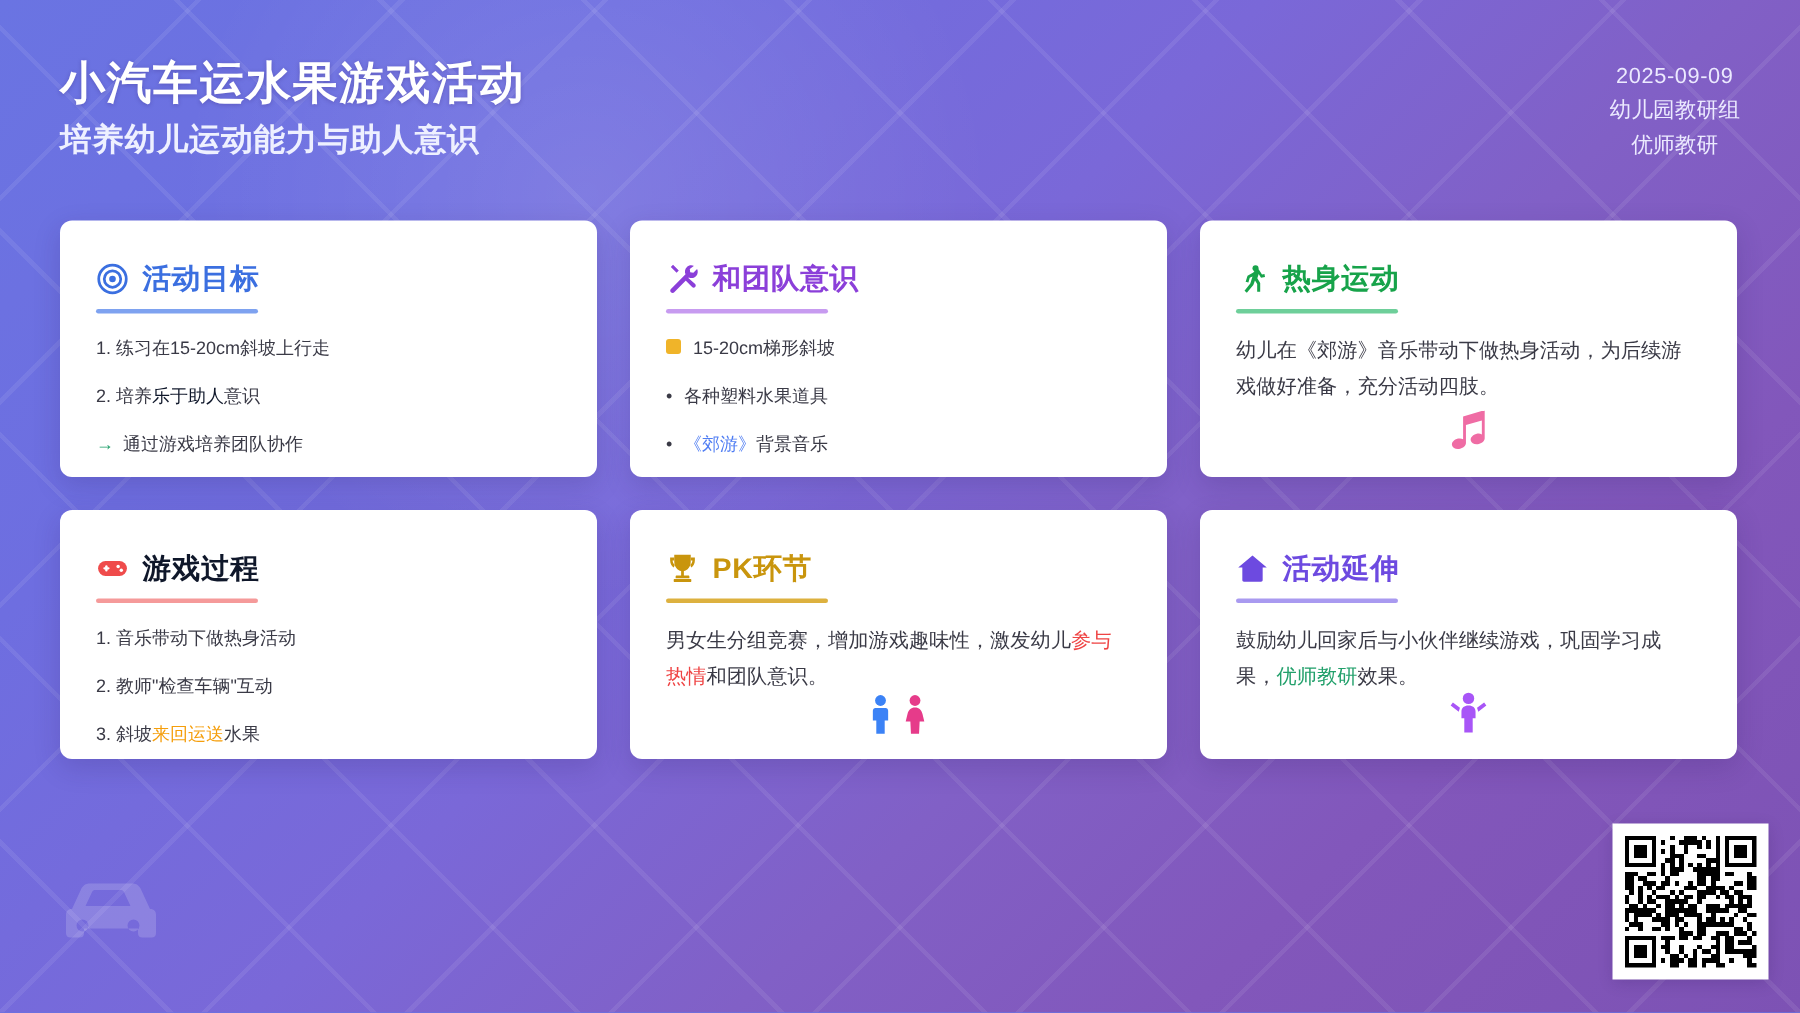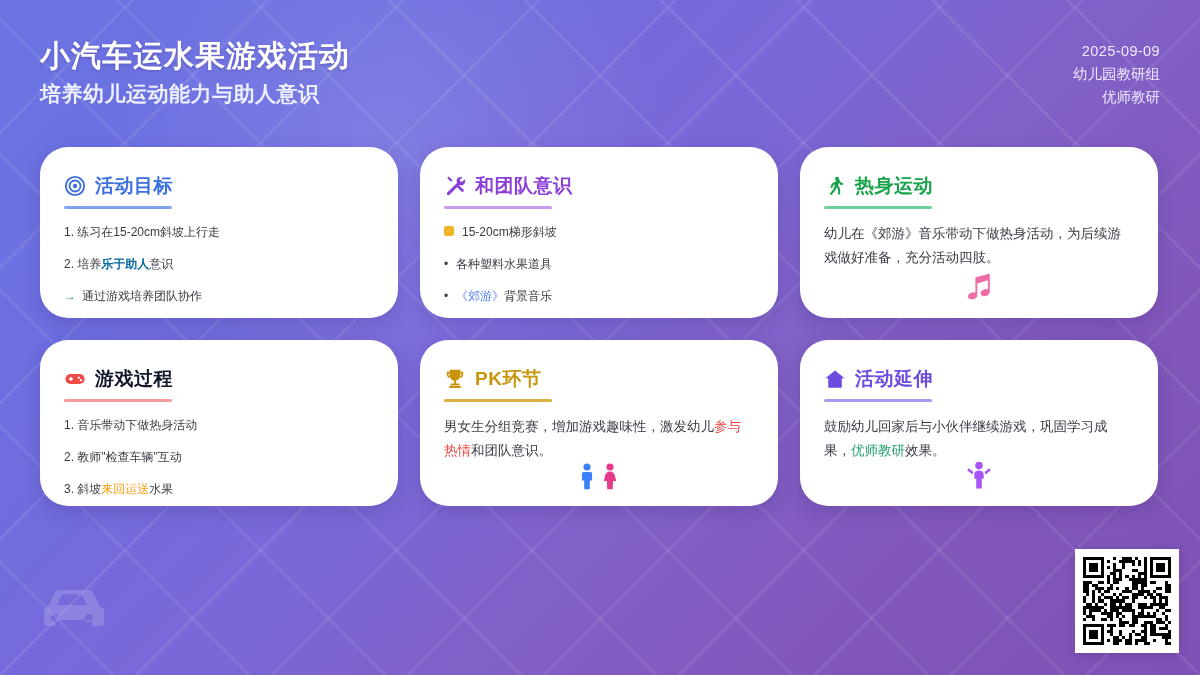--- a/index.html
+++ b/index.html
@@ -33,50 +33,50 @@
   .h-left { position:absolute; left:40px; top:36px; }
   .h-title {
     font-size:30px; font-weight:700; color:#ffffff; letter-spacing:1px;
     line-height:40px; text-shadow:0 1px 3px rgba(40,20,90,0.25);
   }
   .h-sub {
     font-size:21px; font-weight:600; color:#eef0ff; letter-spacing:.5px;
     line-height:32px; margin-top:2px;
   }
   .h-right {
-    position:absolute; right:40px; top:40px; text-align:right;
+    position:absolute; right:40px; top:40px; text-align:center;
     color:#eceaff; font-size:14.5px; line-height:23px; font-weight:400;
   }
   .h-right .dt { letter-spacing:.4px; }
 
   
   .grid {
     position:absolute; left:40px; top:147px; width:1120px;
     display:grid; grid-template-columns:repeat(3, 358px); gap:22px 22px;
   }
   .card {
-    background:#ffffff; border-radius:28px; padding:26px 32px 22px 24px;
+    background:#ffffff; border-radius:8px; padding:26px 32px 22px 24px;
     box-shadow:0 6px 18px rgba(45,25,95,0.18);
     position:relative; overflow:hidden;
   }
   .card.r1 { height:171px; }
   .card.r2 { height:166px; }
 
   .c-head { display:flex; align-items:center; gap:9px; }
   .c-icon { width:22px; height:22px; display:block; flex:0 0 22px; }
   .c-title { font-size:19px; font-weight:700; letter-spacing:.5px; }
   .c-rule { height:3px; width:108px; border-radius:2px; margin:7px 0 0 0; }
 
   .c-body { margin-top:13px; }
   .li { font-size:12px; color:#3a3a46; line-height:20px; margin-bottom:12px; }
   .li:last-child { margin-bottom:0; }
   .li .idx { color:#3a3a46; }
   .para { font-size:13.5px; color:#3a3a46; line-height:24px; }
   .u { text-underline-offset:2px; }
-  .hl-purple { color:#0369a1;font-weight:bold; }
+  .hl-purple { color:#0f172a; }
   .hl-blue   { color:#4f7df3;margin-top:12px; }
   .hl-orange { color:#f59e0b; }
   .hl-red    { color:#ef4444; }
   .hl-green  { color:#22a06b; }
   .arrow { color:#22a06b; font-weight:700; margin-right:6px; }
   .bullet-dot { display:inline-block; width:12px; color:#3a3a46; }
   .sq { display:inline-block; width:10px; height:10px; background:#f0b429; border-radius:2px;
         margin-right:8px; vertical-align:baseline; position:relative; top:0px; }
 
   .c-emoji { position:absolute; left:0; right:0; bottom:16px; text-align:center; }

